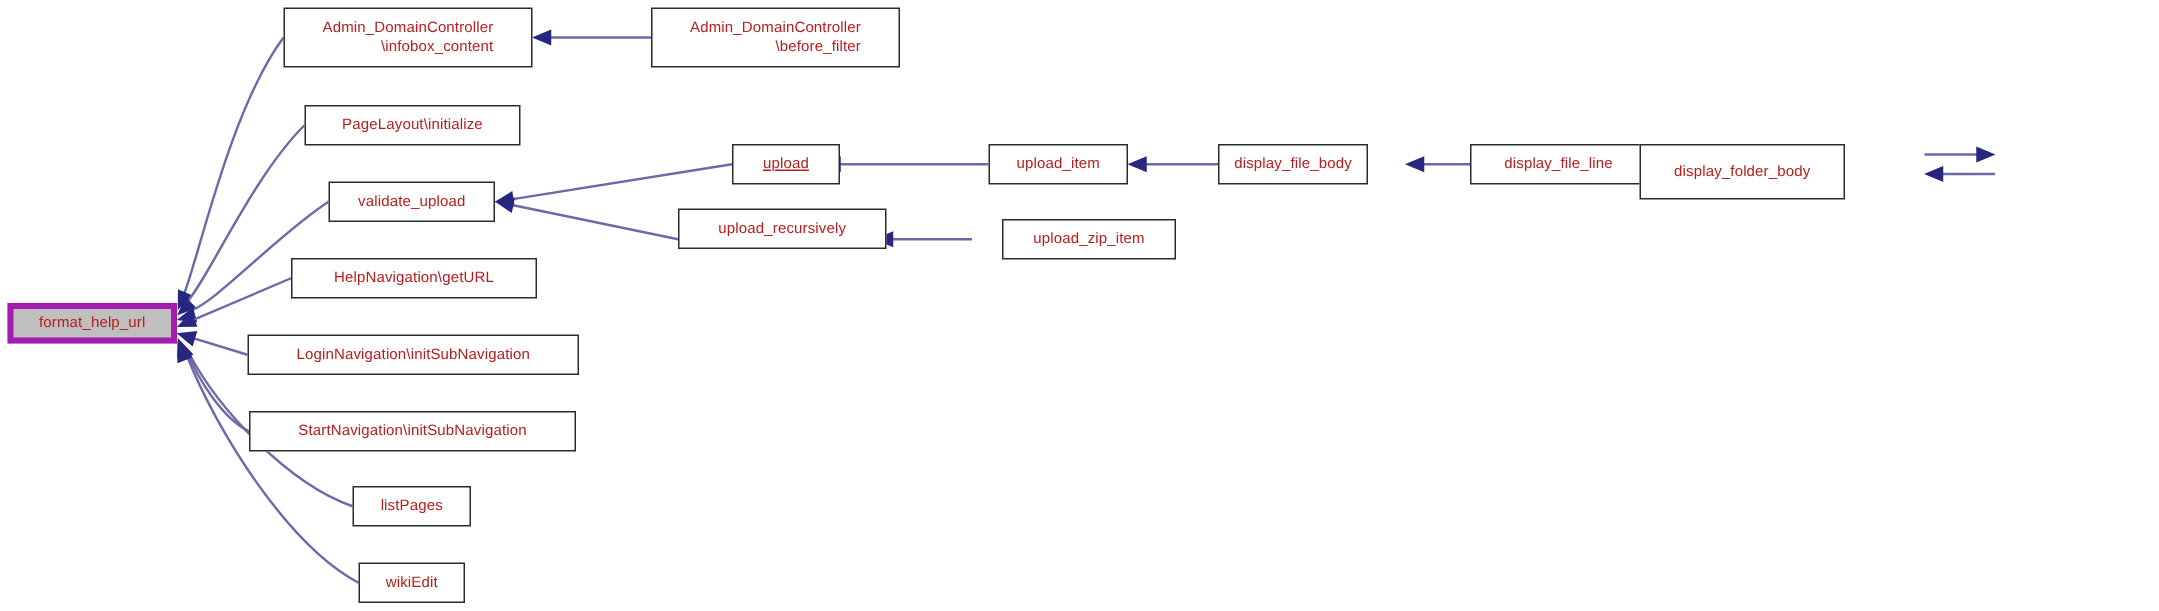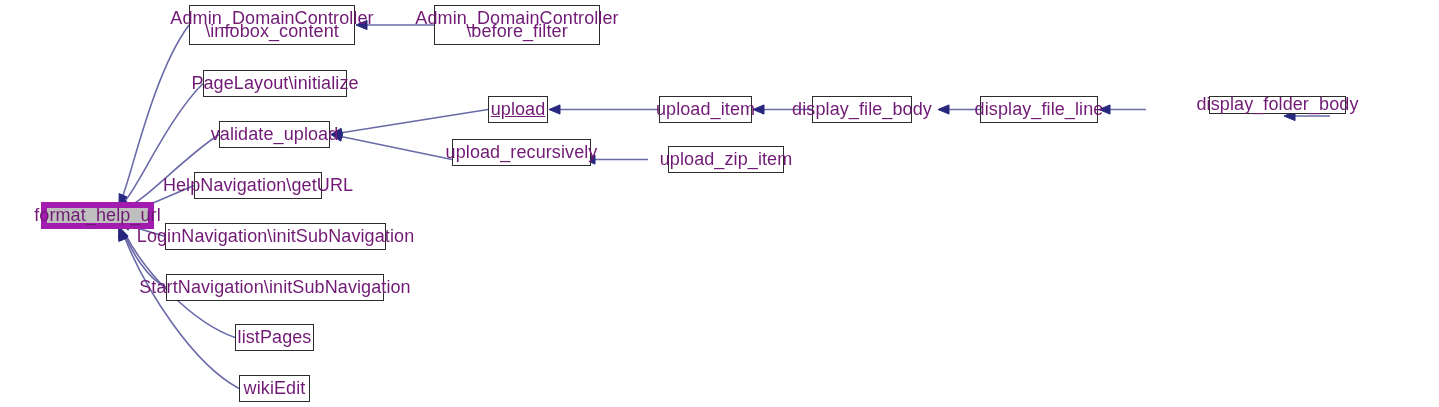--- a/index.html
+++ b/index.html
@@ -21,35 +21,34 @@
     top: 0;
     width: 1439px;
     height: 407px;
     pointer-events: none;
   }
   .node {
     position: absolute;
     box-sizing: border-box;
     border: 1px solid #2b2b2b;
     background: #ffffff;
-    color: #701a75;
-    font-size: 18px;
+    color: #b91c1c;
+    font-size: 10px;
     line-height: 13.5px;
     display: flex;
     align-items: center;
     justify-content: center;
-    text-align: center;
+    text-align: right;
     white-space: pre-line;
     letter-spacing: 0.1px;
     z-index: 3;
   }
   .node.current {
     background: #bfbfbf;
-    border: 6px solid #a21caf;
-    margin-left: 36px;
+    border: 4px solid #a21caf;
   }
   .node span {
     display: block;
     padding: 0 3px;
   }
 </style>
 </head>
 <body>
 
 <div id="canvas">
@@ -91,25 +90,25 @@
       <path d="M 1283 103 L 1320 103" fill="none" stroke="#6a6aa8" stroke-width="1.6"></path>
       <polygon points="1329,103 1318,107.6 1318,98.4" fill="#27277f" stroke="#27277f" stroke-width="1"></polygon>
     </svg>
 <div class="node current" style="left: 5px; top: 202px; width: 113px; height: 27px;"><span>format_help_url</span></div>
     <div class="node" style="left: 189px; top: 5px; width: 166px; height: 40px;"><span>Admin_DomainController
 \infobox_content</span></div>
     <div class="node" style="left: 434px; top: 5px; width: 166px; height: 40px;"><span>Admin_DomainController
 \before_filter</span></div>
     <div class="node" style="left: 203px; top: 70px; width: 144px; height: 27px;"><span>PageLayout\initialize</span></div>
     <div class="node" style="left: 219px; top: 121px; width: 111px; height: 27px;"><span>validate_upload</span></div>
-    <div class="node" style="left: 194px; top: 172px; width: 128px; height: 27px;"><span>HelpNavigation\getURL</span></div>
+    <div class="node" style="left: 194px; top: 172px; width: 164px; height: 27px;"><span>HelpNavigation\getURL</span></div>
     <div class="node" style="left: 165px; top: 223px; width: 221px; height: 27px;"><span>LoginNavigation\initSubNavigation</span></div>
     <div class="node" style="left: 166px; top: 274px; width: 218px; height: 27px;"><span>StartNavigation\initSubNavigation</span></div>
     <div class="node" style="left: 235px; top: 324px; width: 79px; height: 27px;"><span>listPages</span></div>
     <div class="node" style="left: 239px; top: 375px; width: 71px; height: 27px;"><span>wikiEdit</span></div>
-    <div class="node" style="left: 488px; top: 96px; width: 60px; height: 27px; text-decoration: underline;"><span>upload</span></div>
+    <div class="node" style="left: 488px; top: 96px; width: 72px; height: 27px; text-decoration: underline;"><span>upload</span></div>
     <div class="node" style="left: 452px; top: 139px; width: 139px; height: 27px;"><span>upload_recursively</span></div>
     <div class="node" style="left: 659px; top: 96px; width: 93px; height: 27px;"><span>upload_item</span></div>
     <div class="node" style="left: 648px; top: 146px; width: 116px; height: 27px; margin-left: 20px;"><span>upload_zip_item</span></div>
     <div class="node" style="left: 812px; top: 96px; width: 100px; height: 27px;"><span>display_file_body</span></div>
     <div class="node" style="left: 980px; top: 96px; width: 118px; height: 27px;"><span>display_file_line</span></div>
-    <div class="node" style="left: 1209px; top: 96px; width: 137px; height: 18px;"><span>display_folder_body</span></div>
+    <div class="node" style="left: 1093px; top: 96px; width: 137px; height: 37px;"><span>display_folder_body</span></div>
   </div>
 
 </body></html>

